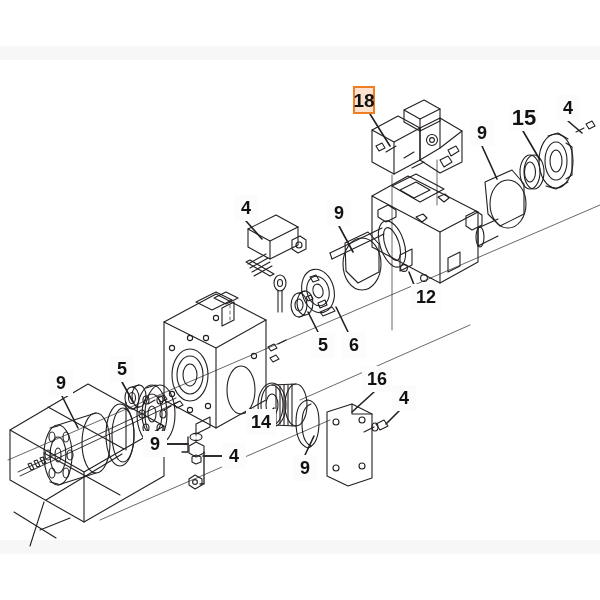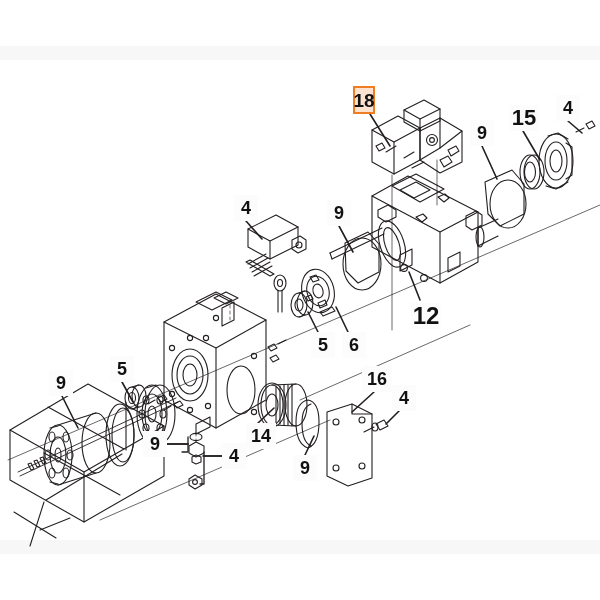--- a/index.html
+++ b/index.html
@@ -385,42 +385,42 @@
       </div>
       <div class="callout-box plain" style="left: 470px; top: 120px; width: 24px; height: 26px; font-size: 18px;">
         <span>9</span>
       </div>
       <div class="callout-box plain" style="left: 234px; top: 195px; width: 24px; height: 26px; font-size: 18px;">
         <span>4</span>
       </div>
       <div class="callout-box plain" style="left: 327px; top: 200px; width: 24px; height: 26px; font-size: 18px;">
         <span>9</span>
       </div>
-      <div class="callout-box plain" style="left: 411px; top: 303px; width: 30px; height: 26px; font-size: 24px;">
+      <div class="callout-box plain" style="left: 411px; top: 284px; width: 30px; height: 26px; font-size: 18px;">
         <span>12</span>
       </div>
       <div class="callout-box plain" style="left: 311px; top: 332px; width: 24px; height: 26px; font-size: 18px;">
         <span>5</span>
       </div>
       <div class="callout-box plain" style="left: 342px; top: 332px; width: 24px; height: 26px; font-size: 18px;">
         <span>6</span>
       </div>
       <div class="callout-box plain" style="left: 110px; top: 356px; width: 24px; height: 26px; font-size: 18px;">
         <span>5</span>
       </div>
       <div class="callout-box plain" style="left: 362px; top: 366px; width: 30px; height: 26px; font-size: 18px; text-align: center;">
         <span>16</span>
       </div>
       <div class="callout-box plain" style="left: 49px; top: 370px; width: 24px; height: 26px; font-size: 18px;">
         <span>9</span>
       </div>
       <div class="callout-box plain" style="left: 392px; top: 385px; width: 24px; height: 26px; font-size: 18px;">
         <span>4</span>
       </div>
-      <div class="callout-box plain" style="left: 246px; top: 423px; width: 30px; height: 26px; font-size: 18px;">
+      <div class="callout-box plain" style="left: 246px; top: 409px; width: 30px; height: 26px; font-size: 18px;">
         <span>14</span>
       </div>
       <div class="callout-box plain" style="left: 143px; top: 431px; width: 24px; height: 26px; font-size: 18px;">
         <span>9</span>
       </div>
       <div class="callout-box plain" style="left: 222px; top: 443px; width: 24px; height: 26px; font-size: 18px;">
         <span>4</span>
       </div>
       <div class="callout-box plain" style="left: 293px; top: 455px; width: 24px; height: 26px; font-size: 18px;">
         <span>9</span>

